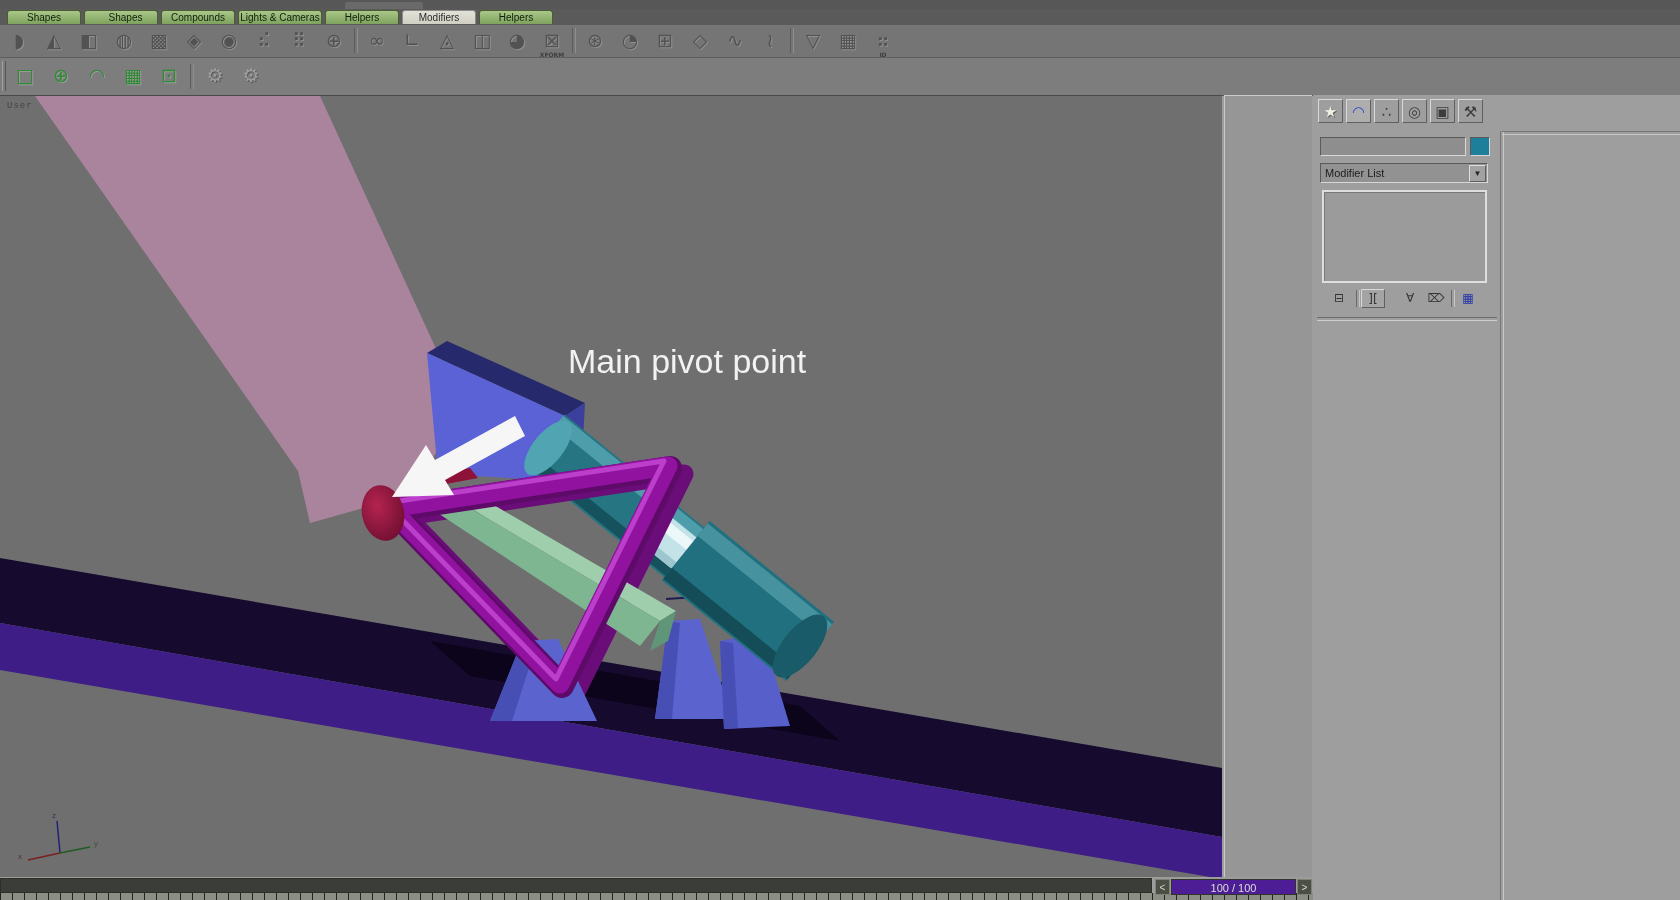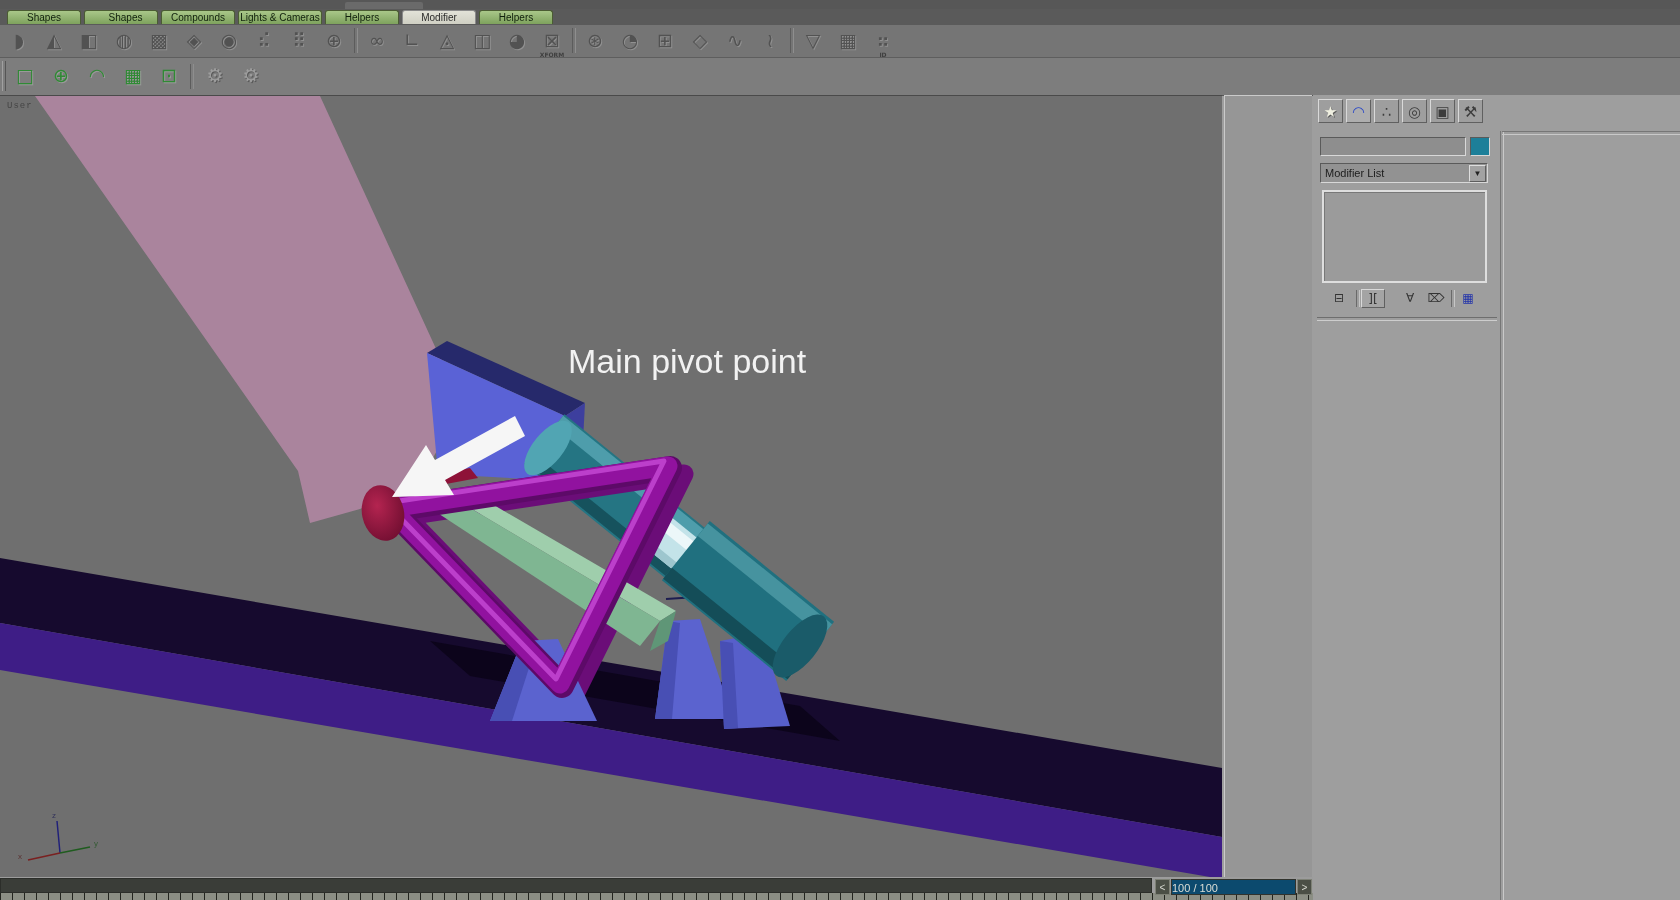--- a/index.html
+++ b/index.html
@@ -31,22 +31,22 @@
   #vp-label{left:7px;top:5px;font-size:9px;color:#454545;letter-spacing:1px;font-family:Liberation Mono, monospace;}
   #scene{position:absolute;left:0;top:0;}
 
   
   #bottom-bar{left:0;top:877px;width:1313px;height:23px;background:#9c9c9c;}
   #trackbar{position:absolute;left:0;top:1px;width:1152px;height:15px;background:#3a3d38;border:1px solid #2c2e2a;box-sizing:border-box;}
   #tickstrip{position:absolute;left:0;top:16px;width:1313px;height:7px;background:
      repeating-linear-gradient(90deg,#23251f 0 1px,#8b8e84 1px 12px);}
   .tl-btn{position:absolute;top:2px;width:15px;height:16px;background:#4b4f46;color:#d7d9d0;
           font-size:10px;line-height:16px;text-align:center;border:1px solid #7e8176;box-sizing:border-box;}
-  #frame-field{position:absolute;left:1171px;top:2px;width:125px;height:16px;background:#0c4a6e;
-          color:#dcded6;font-size:11px;line-height:16px;border:1px solid #31332d;box-sizing:border-box;}
+  #frame-field{position:absolute;left:1171px;top:2px;width:125px;height:16px;background:#4c1d95;
+          color:#dcded6;font-size:11px;line-height:16px;text-align:center;border:1px solid #31332d;box-sizing:border-box;}
 
   
   #side-strip{left:1224px;top:95px;width:88px;height:782px;background:#969696;
               border-left:1px solid #cacaca;border-top:1px solid #cacaca;box-sizing:border-box;}
   #cmd-panel{left:1313px;top:95px;width:367px;height:805px;background:#9e9e9e;}
   .ptab{position:absolute;top:4px;width:25px;height:24px;background:#9e9e9e;text-align:center;line-height:24px;
         font-size:15px;border:1px solid;border-color:#d9d9d9 #606060 #606060 #d9d9d9;box-sizing:border-box;
         font-family:"DejaVu Sans",sans-serif;color:#3c3c3c;}
   .ptab.active{background:#aeaeae;}
   #name-field{left:7px;top:42px;width:146px;height:19px;background:#8e8e8e;
@@ -77,21 +77,21 @@
   <div class="abs" id="top-strip">
     <div class="notch"></div>
   </div>
 
   <div class="abs" id="tab-row">
       <div class="rtab" style="left: 7px; width: 74px;">Shapes</div>
       <div class="rtab" style="left: 84px; width: 74px; padding-left: 9px;">Shapes</div>
       <div class="rtab" style="left: 161px; width: 74px;">Compounds</div>
       <div class="rtab" style="left: 238px; width: 84px;">Lights &amp; Cameras</div>
       <div class="rtab" style="left: 325px; width: 74px;">Helpers</div>
-      <div class="rtab active" style="left: 402px; width: 74px;">Modifier</div>
+      <div class="rtab active" style="left: 402px; width: 74px;">Modifiers</div>
       <div class="rtab" style="left: 479px; width: 74px;">Helpers</div>
     </div>
 
   <div class="abs" id="icon-row1">
       <div class="ricon" style="left: 4px;">◗</div>
       <div class="ricon" style="left: 39px;">◭</div>
       <div class="ricon" style="left: 74px;">◧</div>
       <div class="ricon" style="left: 109px;">◍</div>
       <div class="ricon" style="left: 144px;">▩</div>
       <div class="ricon" style="left: 179px;">◈</div>

